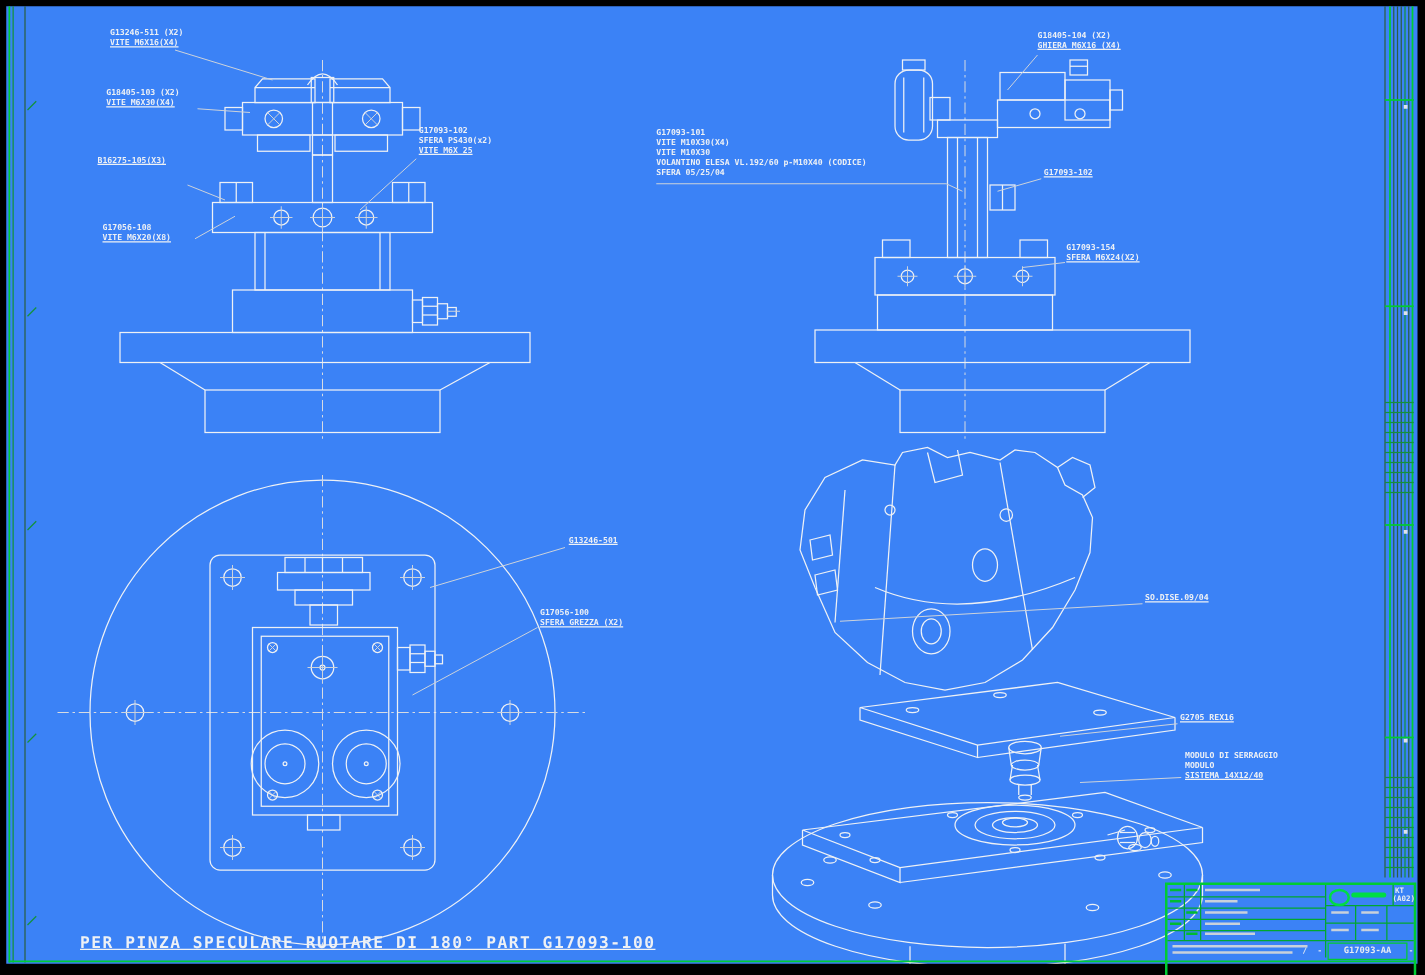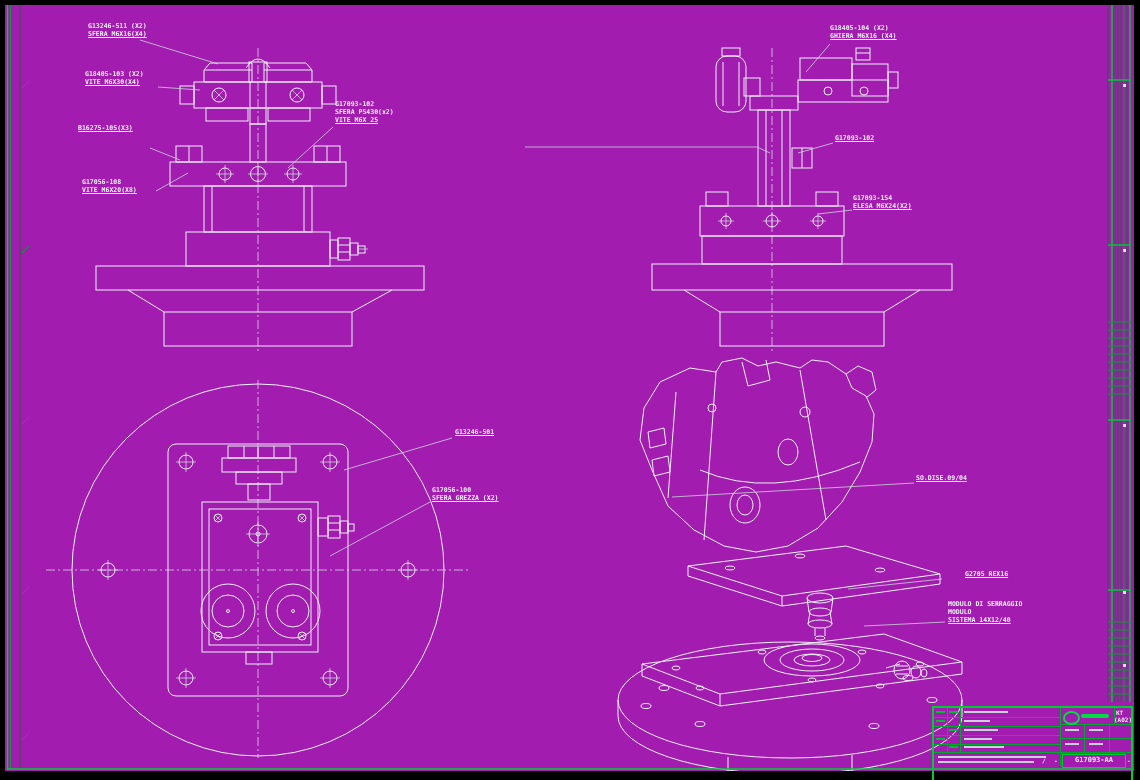--- a/index.html
+++ b/index.html
@@ -1,16 +1,16 @@
 <!DOCTYPE html>
 <html><head>
 <meta charset="utf-8">
 <style>
   html,body{margin:0;padding:0;background:#000;}
-  .stage{position:relative;width:1140px;height:780px;background:#a21caf;overflow:hidden;
+  .stage{position:relative;width:1140px;height:780px;background:#3b82f6;overflow:hidden;
          font-family:"DejaVu Sans Mono","Liberation Mono",monospace;}
   svg{position:absolute;left:0;top:0;}
   .w{stroke:#eef1f5;fill:none;stroke-width:1;}
   .wt{stroke:#cdd3db;fill:none;stroke-width:.8;}
   .d{stroke:#d7dbe2;fill:none;stroke-width:.8;stroke-dasharray:9 3 2 3;}
   .b{stroke:#00cc33;fill:none;stroke-width:1.4;}
   .g1{stroke:#14923c;fill:none;stroke-width:1;}
   .g2{stroke:#2b5f46;fill:none;stroke-width:1;}
   .callout{position:absolute;color:#eef1f5;font-size:6.5px;line-height:8px;font-weight:bold;
            white-space:nowrap;letter-spacing:0;}
@@ -320,21 +320,21 @@
     <rect x="1123" y="84" width="3" height="3" fill="#dfe3e8"></rect>
     <rect x="1123" y="249" width="3" height="3" fill="#dfe3e8"></rect>
     <rect x="1123" y="424" width="3" height="3" fill="#dfe3e8"></rect>
     <rect x="1123" y="591" width="3" height="3" fill="#dfe3e8"></rect>
     <rect x="1123" y="664" width="3" height="3" fill="#dfe3e8"></rect>
   </g>
 </svg>
 
   <div class="callout" style="left:88px;top:22px">
     <div>G13246-511 (X2)</div>
-    <div class="u">SFERA M6X16(X4)</div>
+    <div class="u">VITE M6X16(X4)</div>
   </div>
   <div class="callout" style="left:85px;top:70px">
     <div>G18405-103 (X2)</div>
     <div class="u">VITE M6X30(X4)</div>
   </div>
   <div class="callout" style="left:78px;top:124px">
     <div class="u">B16275-105(X3)</div>
   </div>
   <div class="callout" style="left:82px;top:178px">
     <div>G17056-108</div>
@@ -342,46 +342,54 @@
   </div>
   <div class="callout" style="left:335px;top:100px">
     <div>G17093-102</div>
     <div>SFERA PS430(x2)</div>
     <div class="u">VITE M6X 25</div>
   </div>
   <div class="callout" style="left:830px;top:24px">
     <div>G18405-104 (X2)</div>
     <div class="u">GHIERA M6X16 (X4)</div>
   </div>
+  <div class="callout" style="left:525px;top:102px">
+    <div>G17093-101</div>
+    <div>VITE M10X30(X4)</div>
+    <div>VITE M10X30</div>
+    <div>VOLANTINO ELESA VL.192/60 p-M10X40 (CODICE)</div>
+    <div>SFERA 05/25/04</div>
+  </div>
   <div class="callout" style="left:835px;top:134px">
     <div class="u">G17093-102</div>
   </div>
   <div class="callout" style="left:853px;top:194px">
     <div>G17093-154</div>
-    <div class="u">ELESA M6X24(X2)</div>
+    <div class="u">SFERA M6X24(X2)</div>
   </div>
   <div class="callout" style="left:455px;top:428px">
     <div class="u">G13246-501</div>
   </div>
   <div class="callout" style="left:432px;top:486px">
     <div>G17056-100</div>
     <div class="u">SFERA GREZZA (X2)</div>
   </div>
   <div class="callout" style="left:916px;top:474px">
     <div class="u">SO.DISE.09/04</div>
   </div>
-  <div class="callout" style="left:965px;top:570px">
+  <div class="callout" style="left:944px;top:570px">
     <div class="u">G2705 REX16</div>
   </div>
   <div class="callout" style="left:948px;top:600px">
     <div>MODULO DI SERRAGGIO</div>
     <div>MODULO</div>
     <div class="u">SISTEMA 14X12/40</div>
   </div>
 
+  <div class="note">PER PINZA SPECULARE RUOTARE DI 180° PART G17093-100</div>
 
   <div class="tb">
 
     <div class="tbl" style="left:13px;top:0;width:1px;height:44px"></div>
     <div class="tbl" style="left:26px;top:0;width:1px;height:44px"></div>
     <div class="tbl" style="left:126px;top:0;width:1px;height:58px"></div>
     <div class="tbl" style="left:0;top:9px;width:126px;height:1px"></div>
     <div class="tbl" style="left:0;top:18px;width:126px;height:1px"></div>
     <div class="tbl" style="left:0;top:27px;width:126px;height:1px"></div>
     <div class="tbl" style="left:0;top:36px;width:126px;height:1px"></div>

